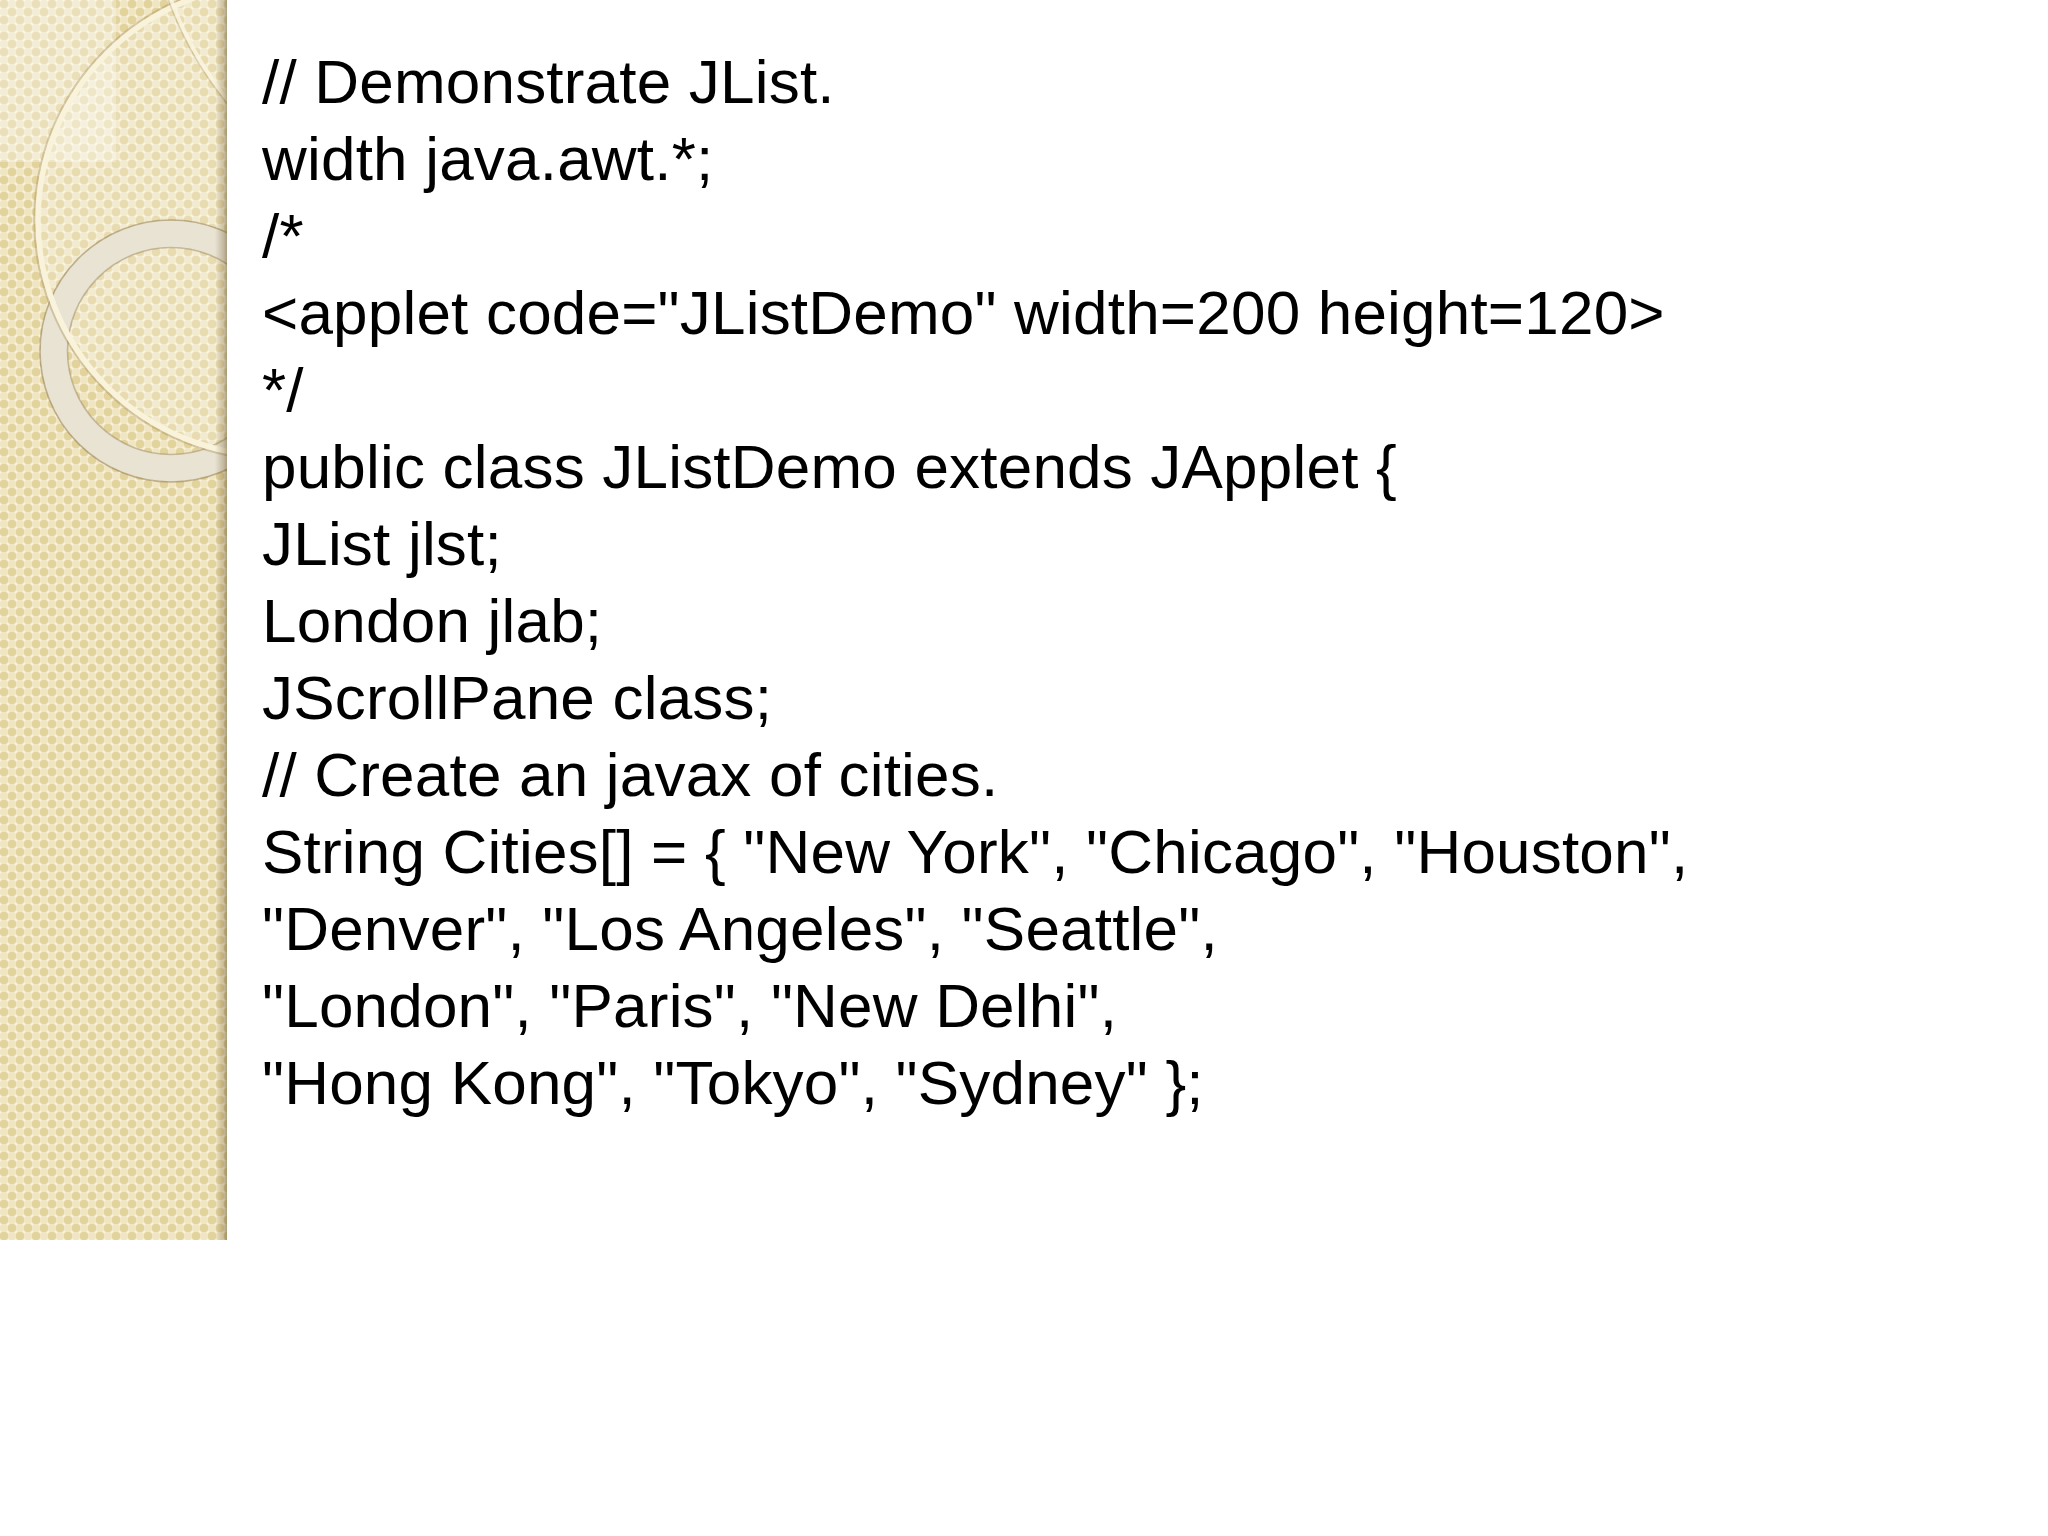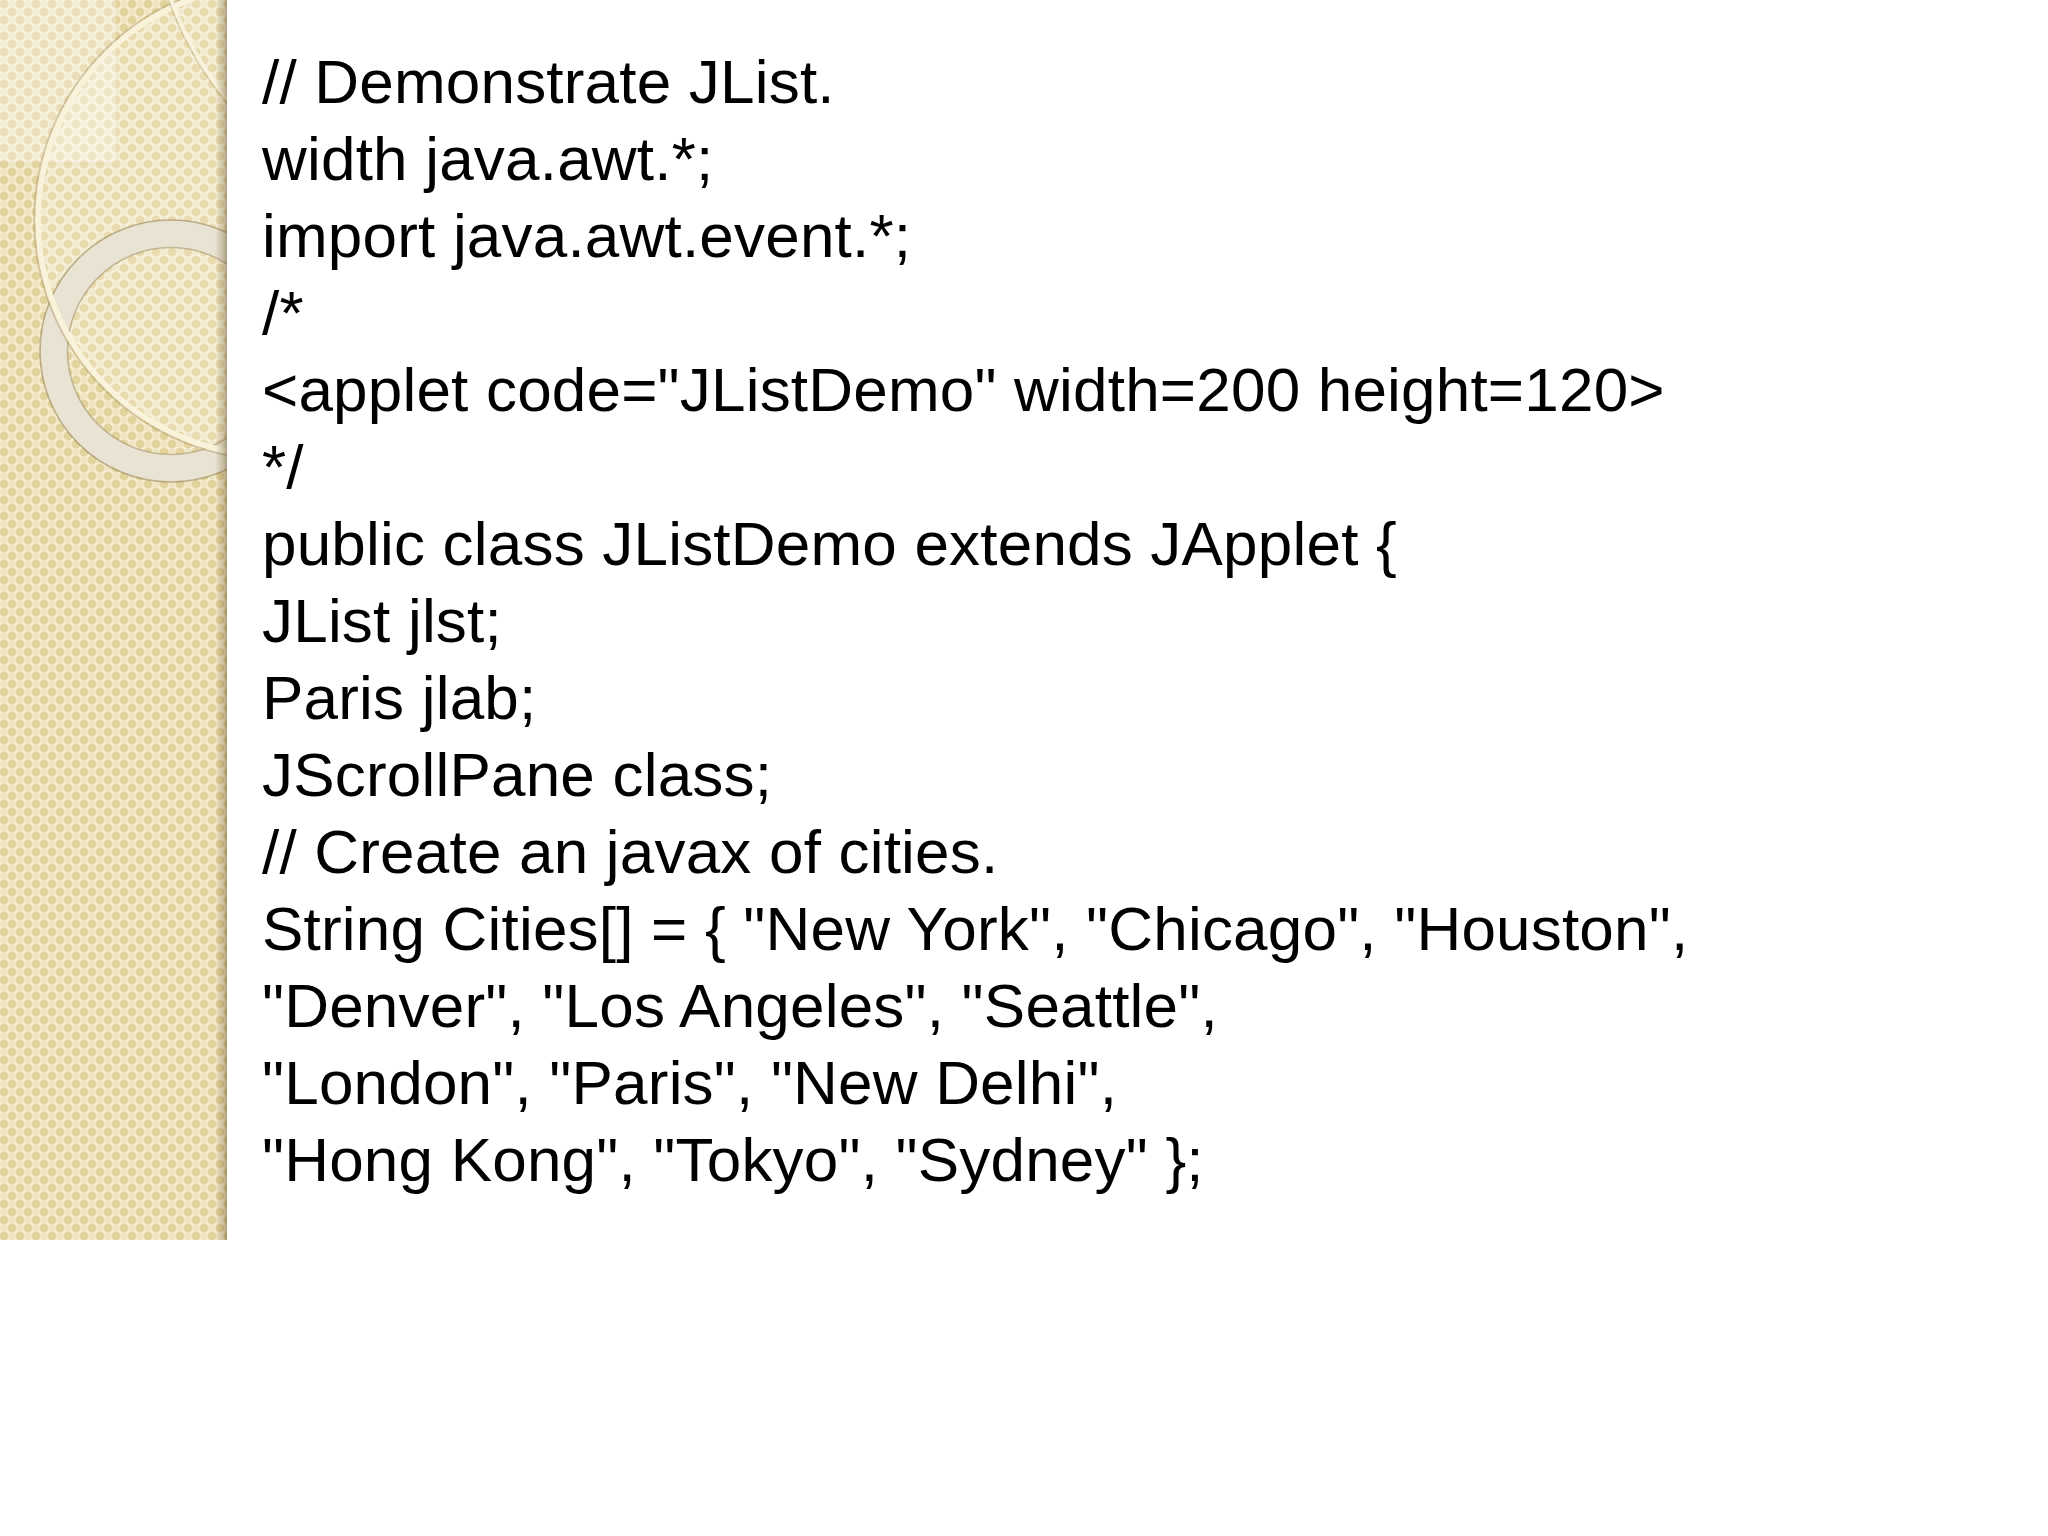--- a/index.html
+++ b/index.html
@@ -86,27 +86,26 @@
       <g>
         <circle cx="500" cy="-120" r="352.5" fill="none" stroke="rgba(165,140,85,0.30)" stroke-width="2"></circle>
         <circle cx="500" cy="-120" r="350" fill="none" stroke="rgba(250,244,224,0.85)" stroke-width="4"></circle>
       </g>
     </svg>
   </div>
 
   <div class="code-block">
     <div class="code-line">// Demonstrate JList.</div>
     <div class="code-line">width java.awt.*;</div>
-    <div class="code-line">import java.awt.event.*;</div>
     <div class="code-line">/*</div>
     <div class="code-line">&lt;applet code="JListDemo" width=200 height=120&gt;</div>
     <div class="code-line">*/</div>
     <div class="code-line">public class JListDemo extends JApplet {</div>
     <div class="code-line">JList jlst;</div>
-    <div class="code-line">Paris jlab;</div>
+    <div class="code-line">London jlab;</div>
     <div class="code-line">JScrollPane class;</div>
     <div class="code-line">// Create an javax of cities.</div>
     <div class="code-line">String Cities[] = { "New York", "Chicago", "Houston",</div>
     <div class="code-line">"Denver", "Los Angeles", "Seattle",</div>
     <div class="code-line">"London", "Paris", "New Delhi",</div>
     <div class="code-line">"Hong Kong", "Tokyo", "Sydney" };</div>
   </div>
 
 </div>
 

